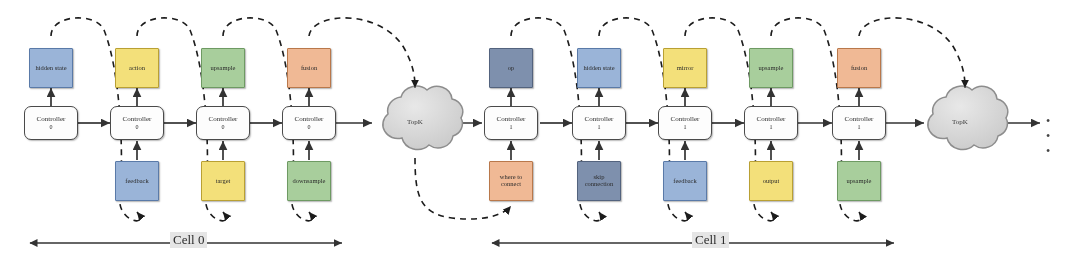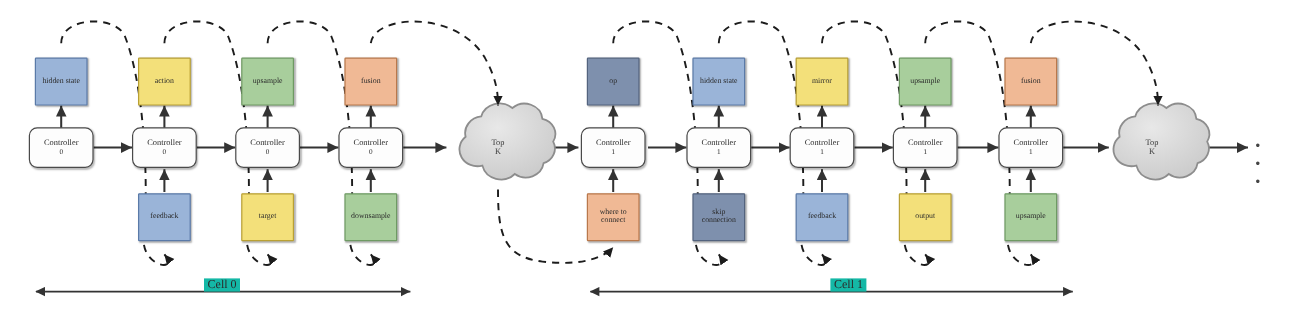--- a/index.html
+++ b/index.html
@@ -36,30 +36,30 @@
     background:#fdfdfd;
     border:1.3px solid #4a4a4a;
     border-radius:7px;
     box-shadow:1px 1px 1.5px rgba(0,0,0,.28);
     flex-direction:column;
     font-size:7px;
   }
   .ctrl-box .sub{font-size:6px;}
   .cloud-label{
     position:absolute;
-    display:flex;flex-direction:column;
+    display:flex;flex-direction:row;
     align-items:center;justify-content:center;
     font-size:7px;color:#3a3a3a;
     width:60px;height:30px;
     line-height:1.05;
   }
   .cell-label{
     position:absolute;
-    font-size:10px;color:#2b2b2b;
-    background:#14b8a6;
+    font-size:13px;color:#2b2b2b;
+    background:#e5e5e5;
     padding:0 3px;
     white-space:nowrap;
   }
   .ellipsis-dots{
     position:absolute;
     font-size:12px;
     letter-spacing:2px;
     color:#444;
   }
 </style>

